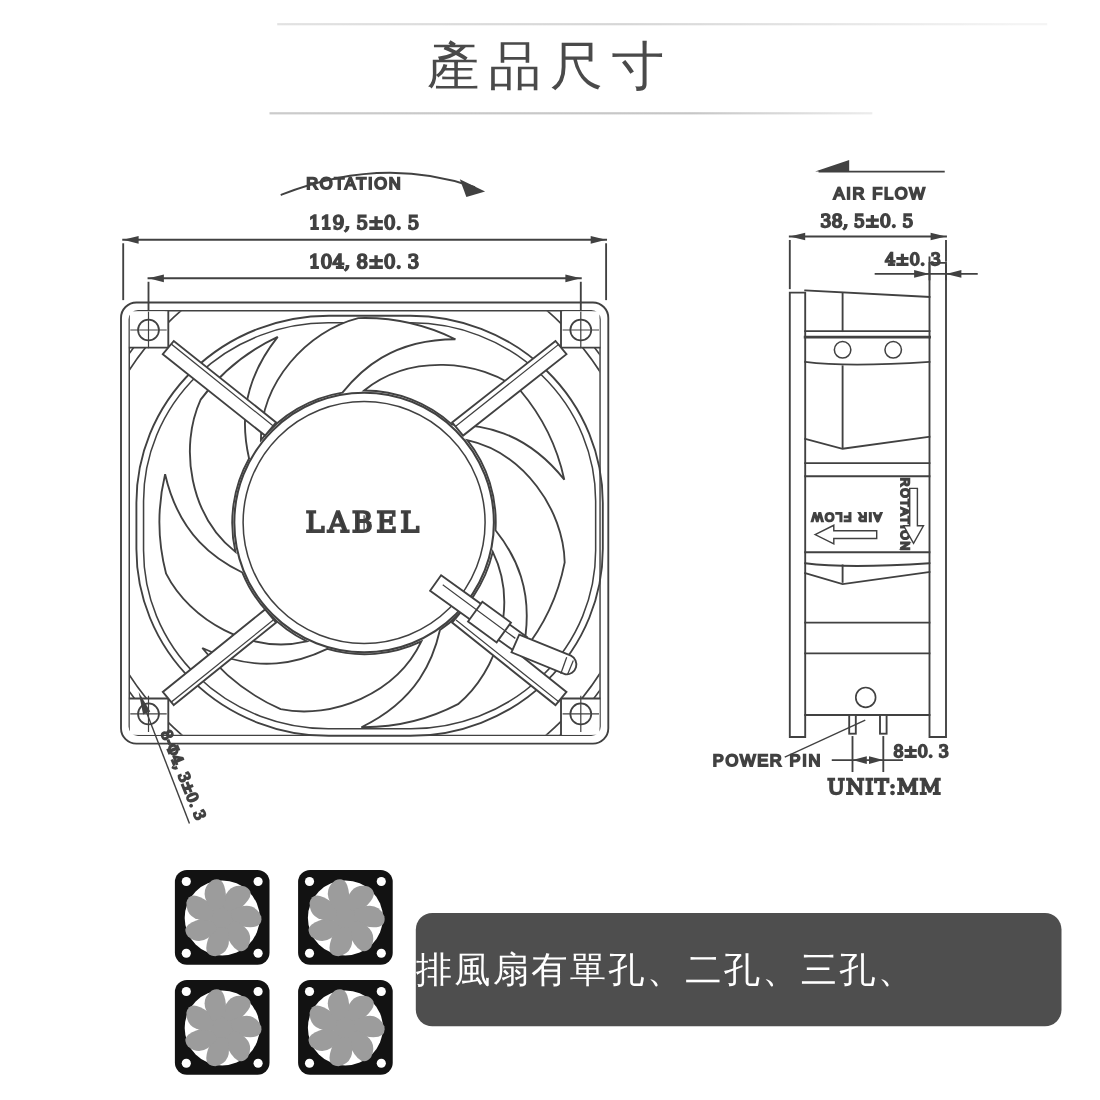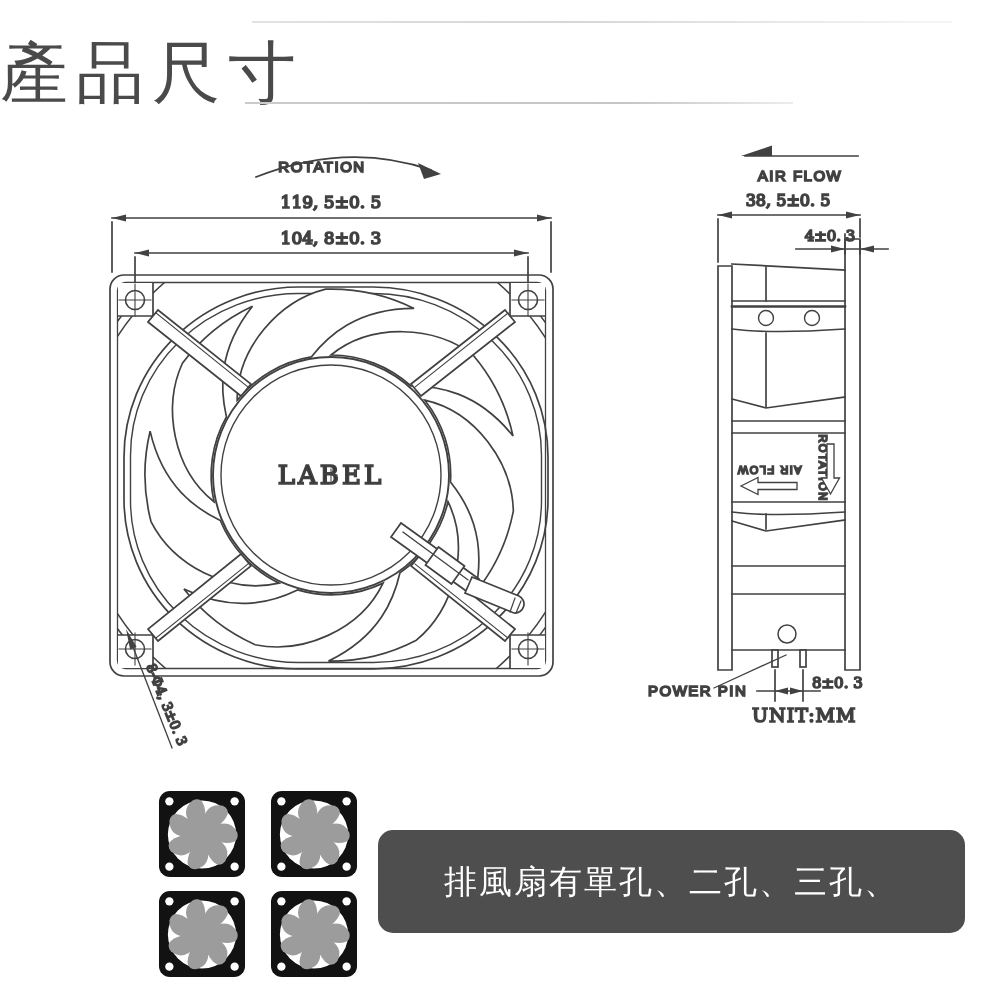--- a/index.html
+++ b/index.html
@@ -1,33 +1,33 @@
 <!DOCTYPE html>
 <html><head>
 <meta charset="utf-8">
 <style>
   html,body{margin:0;padding:0;background:#ffffff;}
   #stage{position:relative;width:1000px;height:1000px;background:#ffffff;overflow:hidden;
          font-family:"Liberation Sans",sans-serif;}
   
-  .page-title{position:absolute;left:0;top:28px;width:1000px;text-align:left;
-              font-size:68px;letter-spacing:8px;color:#4a4a4a;font-weight:400;}
+  .page-title{position:absolute;left:0;top:28px;width:1000px;text-align:center;
+              font-size:48px;letter-spacing:8px;color:#4a4a4a;font-weight:400;}
   .title-rule-top{position:absolute;left:252px;top:21px;width:700px;height:2px;
               background:linear-gradient(to right,#e2e2e2,#d6d6d6 45%,#f4f4f4 96%);}
   .title-rule-bottom{position:absolute;left:245px;top:102px;width:548px;height:2px;
               background:linear-gradient(to right,#cbcbcb,#c6c6c6 70%,#ececec);}
   
   #drawing{position:absolute;left:0;top:0;}
   svg text{user-select:none;}
   .cad-serif{font-family:"DejaVu Serif",serif;fill:#333333;}
   .cad-sans{font-family:"Liberation Sans",sans-serif;fill:#3c3c3c;letter-spacing:1.5px;}
   
   .note-box{position:absolute;left:378px;top:830px;width:587px;height:103px;
             background:#4e4e4e;border-radius:15px;color:#ffffff;
-            display:flex;flex-direction:column;justify-content:center;align-items:center;}
+            display:flex;flex-direction:column;justify-content:center;align-items:flex-start;}
   .note-line{font-size:33px;letter-spacing:2px;line-height:48px;white-space:nowrap;}
   
   .fan-icon{position:absolute;width:89px;height:89px;}
   .fan1{left:158px;top:790px;} .fan2{left:270px;top:790px;}
   .fan3{left:158px;top:890px;} .fan4{left:270px;top:890px;}
 </style>
 </head>
 <body>
 
 <div id="stage">

